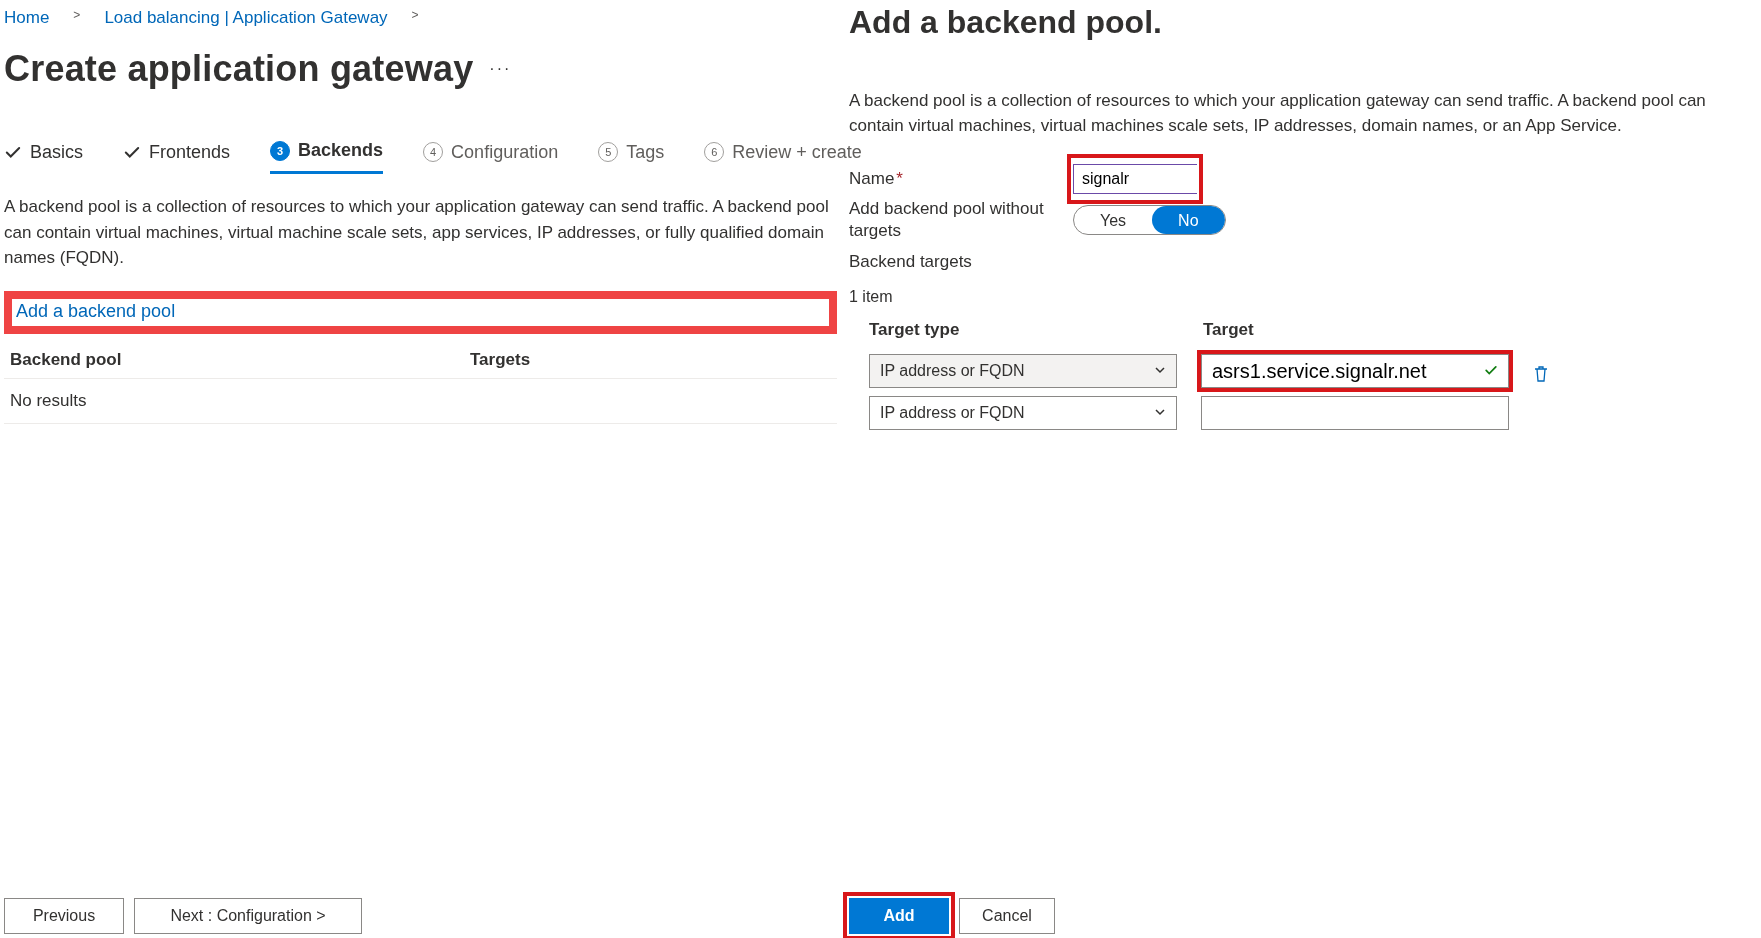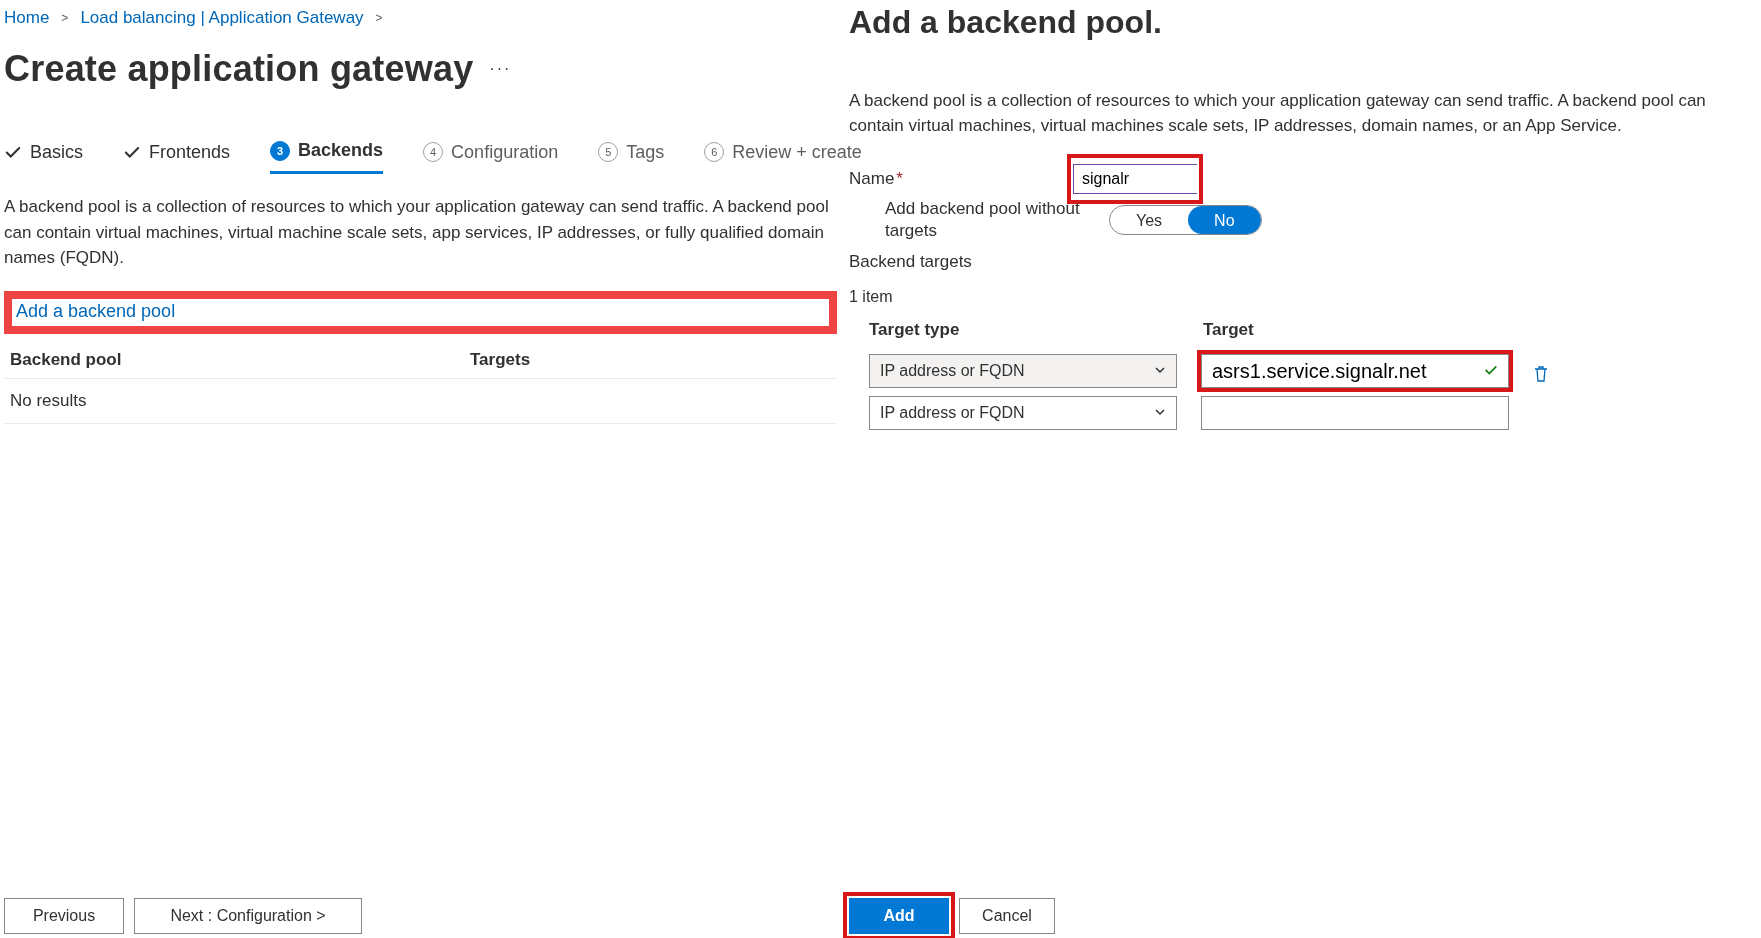--- a/index.html
+++ b/index.html
@@ -21,22 +21,22 @@
     padding: 0 4px 0 4px;
     display: flex;
     flex-direction: column;
     position: relative;
     min-width: 0;
   }
 
   
   .breadcrumb {
     display: flex;
-    align-items: center;
-    gap: 12px;
+    align-items: flex-start;
+    gap: 24px;
     padding: 8px 0 6px 0;
     font-size: 17px;
     font-weight: 400;
   }
   .breadcrumb .sep { color: #605e5c; font-size: 12px; }
 
   
   .title-row { display: flex; align-items: center; gap: 12px; margin-top: 14px; }
   h1.page-title { font-size: 36px; font-weight: 600; letter-spacing: 0.2px; }
   .more-dots { font-size: 16px; color: #323130; letter-spacing: 2px; padding: 4px; cursor: pointer; }
@@ -149,21 +149,21 @@
   h2.side-title { font-size: 32px; font-weight: 600; margin-top: 4px; }
   .side-desc { margin-top: 48px; font-size: 17px; line-height: 1.45; }
 
   .form { margin-top: 18px; font-size: 17px; }
   .form-row {
     display: flex;
     align-items: center;
     margin-top: 8px;
   }
   .form-label { width: 224px; }
-  .form-label.multi { line-height: 1.3; margin-left: 36px; }
+  .form-label.multi { line-height: 1.3; }
   .req { color: #a4262c; margin-left: 2px; }
 
   .name-highlight {
     border: 4px solid #d8171a;
     padding: 6px 2px;
     margin: -10px 0 -10px -6px;
     width: 136px;
   }
   .text-input {
     height: 30px;

